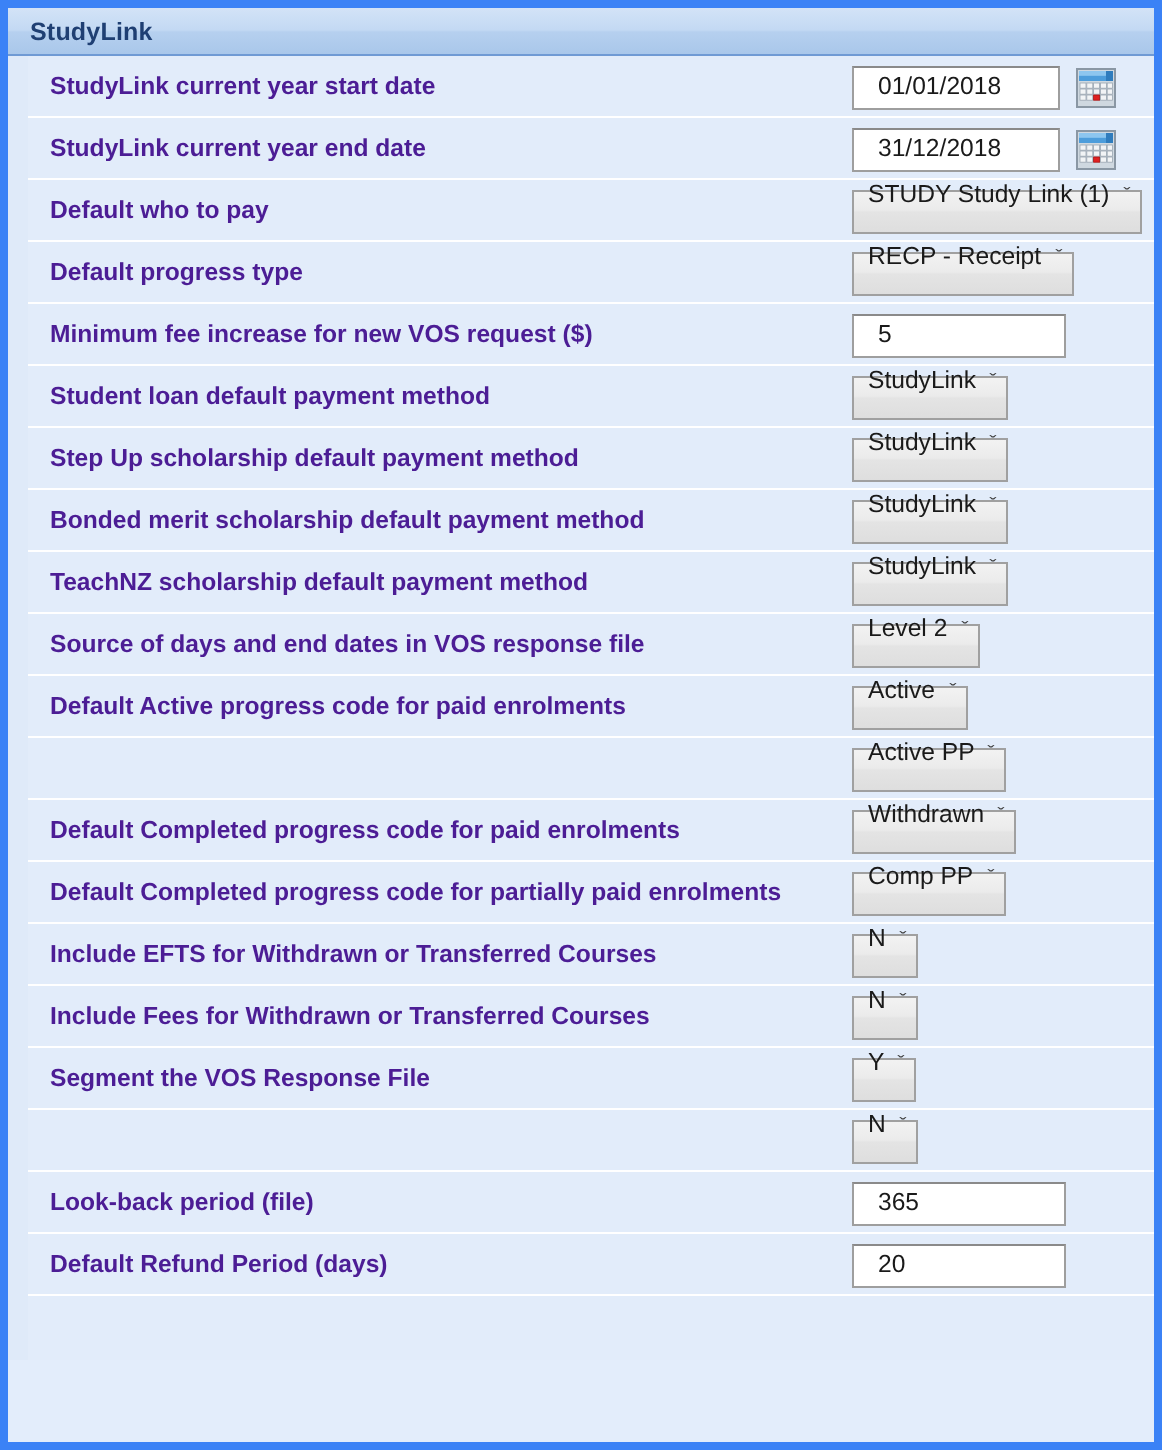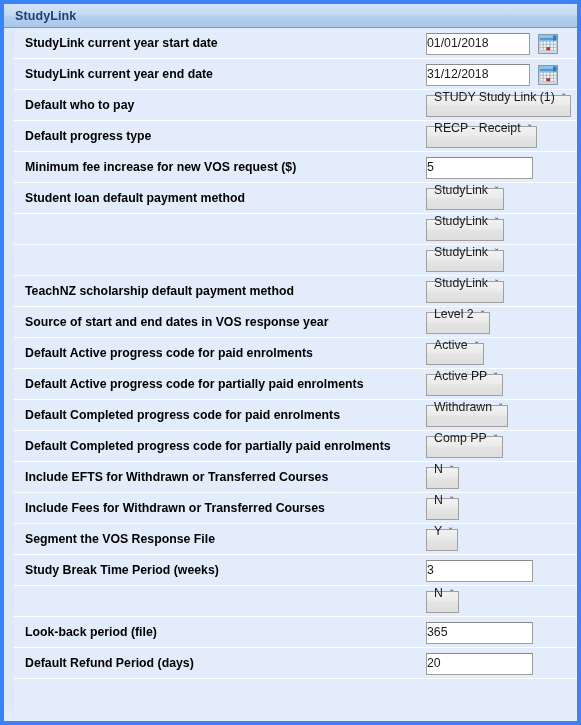--- a/index.html
+++ b/index.html
@@ -58,21 +58,21 @@
     align-items: center;
   }
   .row.empty {
     height: 32px;
     border-bottom: none;
   }
 
   .row-label {
     font-size: 12.3px;
     font-weight: bold;
-    color: #000000;
+    color: #4c1d95;
     padding-left: 11px;
     white-space: nowrap;
   }
 
   
   .control {
     position: absolute;
     left: 412px;
     top: 0;
     height: 31px;
@@ -83,21 +83,21 @@
   
   .textbox {
     box-sizing: border-box;
     height: 22px;
     background: #ffffff;
     border: 1px solid #9e9e9e;
     border-top-color: #8a8a8a;
     font-family: "Liberation Sans", sans-serif;
     font-size: 12.3px;
     color: #1a1a1a;
-    padding: 0 0;
+    padding: 0 12px;
     display: flex;
     align-items: center;
     line-height: 1;
   }
   .textbox.w-date { width: 104px; }
   .textbox.w-wide { width: 107px; }
 
   
   .select {
     box-sizing: border-box;
@@ -232,64 +232,65 @@
       <div class="row">
         <span class="row-label">Student loan default payment method</span>
         <div class="control">
           <div class="select">
             <span class="sel-text">StudyLink</span>
             <span class="chev">ˇ</span>
           </div>
         </div>
       </div>
       <div class="row">
+        <span class="row-label">Step Up scholarship default payment method</span>
         <div class="control">
           <div class="select">
             <span class="sel-text">StudyLink</span>
             <span class="chev">ˇ</span>
           </div>
         </div>
       </div>
       <div class="row">
+        <span class="row-label">Bonded merit scholarship default payment method</span>
         <div class="control">
           <div class="select">
             <span class="sel-text">StudyLink</span>
             <span class="chev">ˇ</span>
           </div>
         </div>
       </div>
       <div class="row">
         <span class="row-label">TeachNZ scholarship default payment method</span>
         <div class="control">
           <div class="select">
             <span class="sel-text">StudyLink</span>
             <span class="chev">ˇ</span>
           </div>
         </div>
       </div>
       <div class="row">
-        <span class="row-label">Source of start and end dates in VOS response year</span>
+        <span class="row-label">Source of days and end dates in VOS response file</span>
         <div class="control">
           <div class="select">
             <span class="sel-text">Level 2</span>
             <span class="chev">ˇ</span>
           </div>
         </div>
       </div>
       <div class="row">
         <span class="row-label">Default Active progress code for paid enrolments</span>
         <div class="control">
           <div class="select">
             <span class="sel-text">Active</span>
             <span class="chev">ˇ</span>
           </div>
         </div>
       </div>
       <div class="row">
-        <span class="row-label">Default Active progress code for partially paid enrolments</span>
         <div class="control">
           <div class="select">
             <span class="sel-text">Active PP</span>
             <span class="chev">ˇ</span>
           </div>
         </div>
       </div>
       <div class="row">
         <span class="row-label">Default Completed progress code for paid enrolments</span>
         <div class="control">
@@ -325,28 +326,20 @@
             <span class="chev">ˇ</span>
           </div>
         </div>
       </div>
       <div class="row">
         <span class="row-label">Segment the VOS Response File</span>
         <div class="control">
           <div class="select">
             <span class="sel-text">Y</span>
             <span class="chev">ˇ</span>
-          </div>
-        </div>
-      </div>
-      <div class="row">
-        <span class="row-label">Study Break Time Period (weeks)</span>
-        <div class="control">
-          <div class="textbox w-wide">
-            <span>3</span>
           </div>
         </div>
       </div>
       <div class="row">
         <div class="control">
           <div class="select">
             <span class="sel-text">N</span>
             <span class="chev">ˇ</span>
           </div>
         </div>

